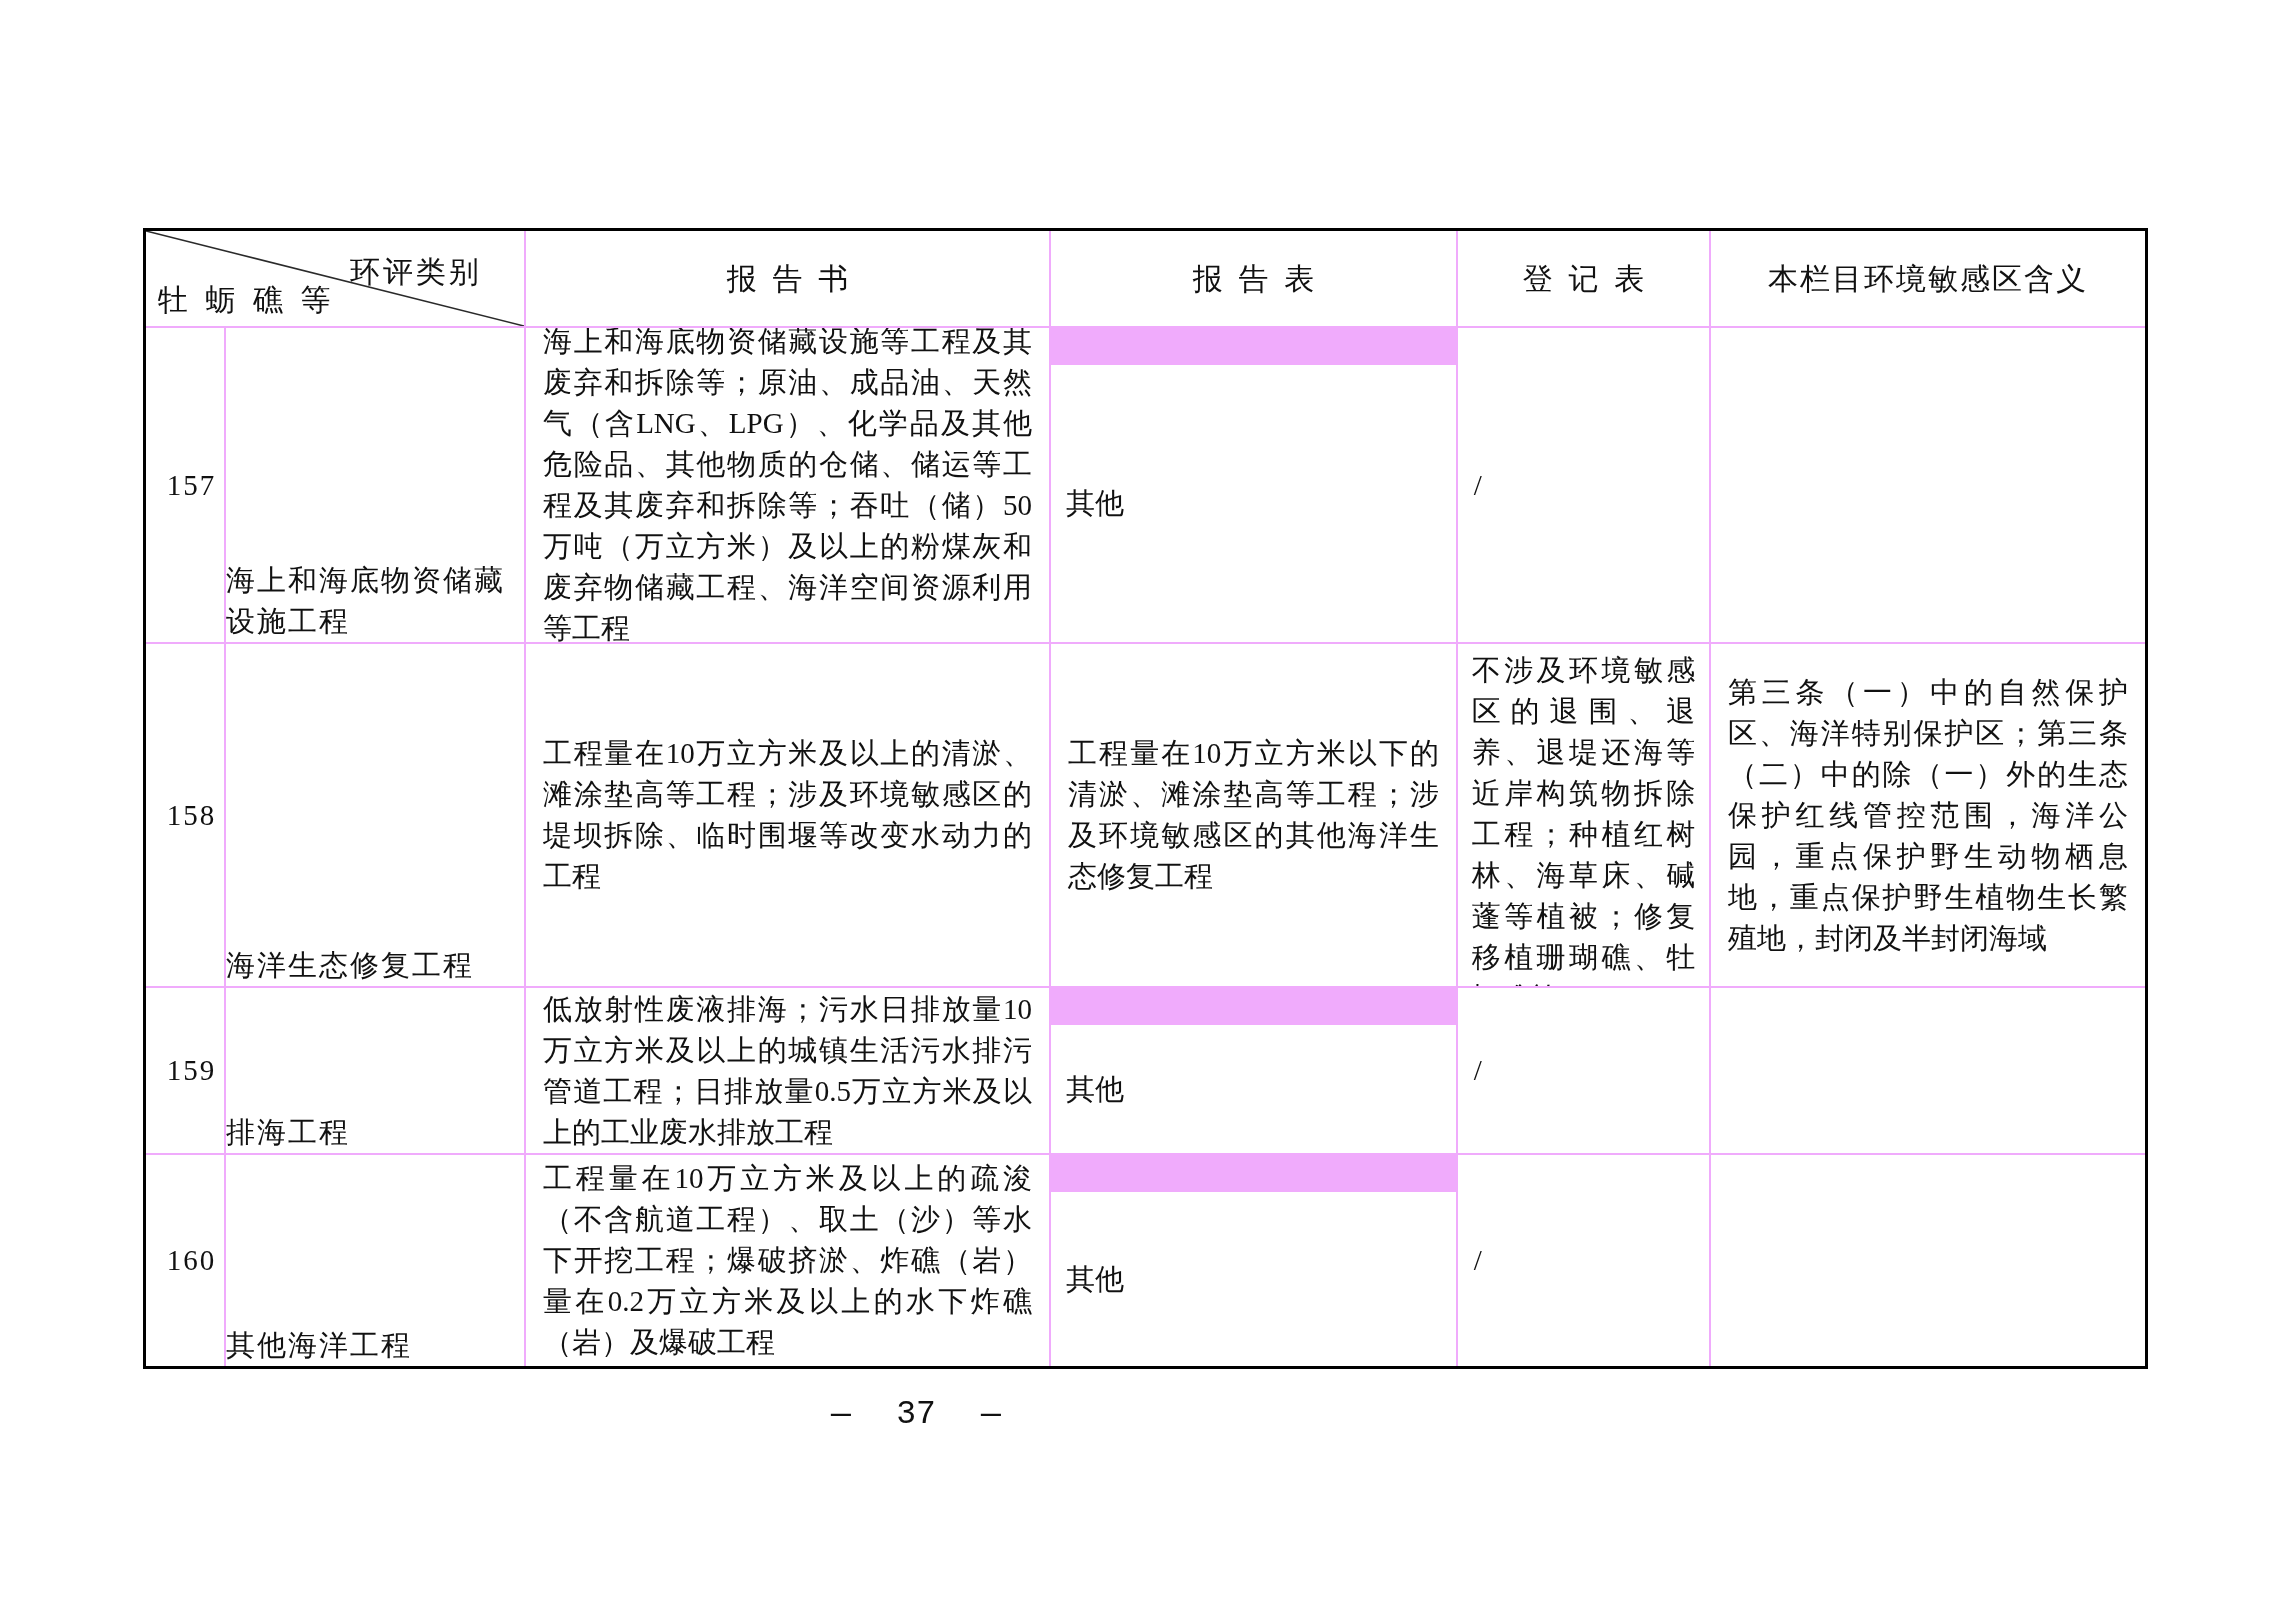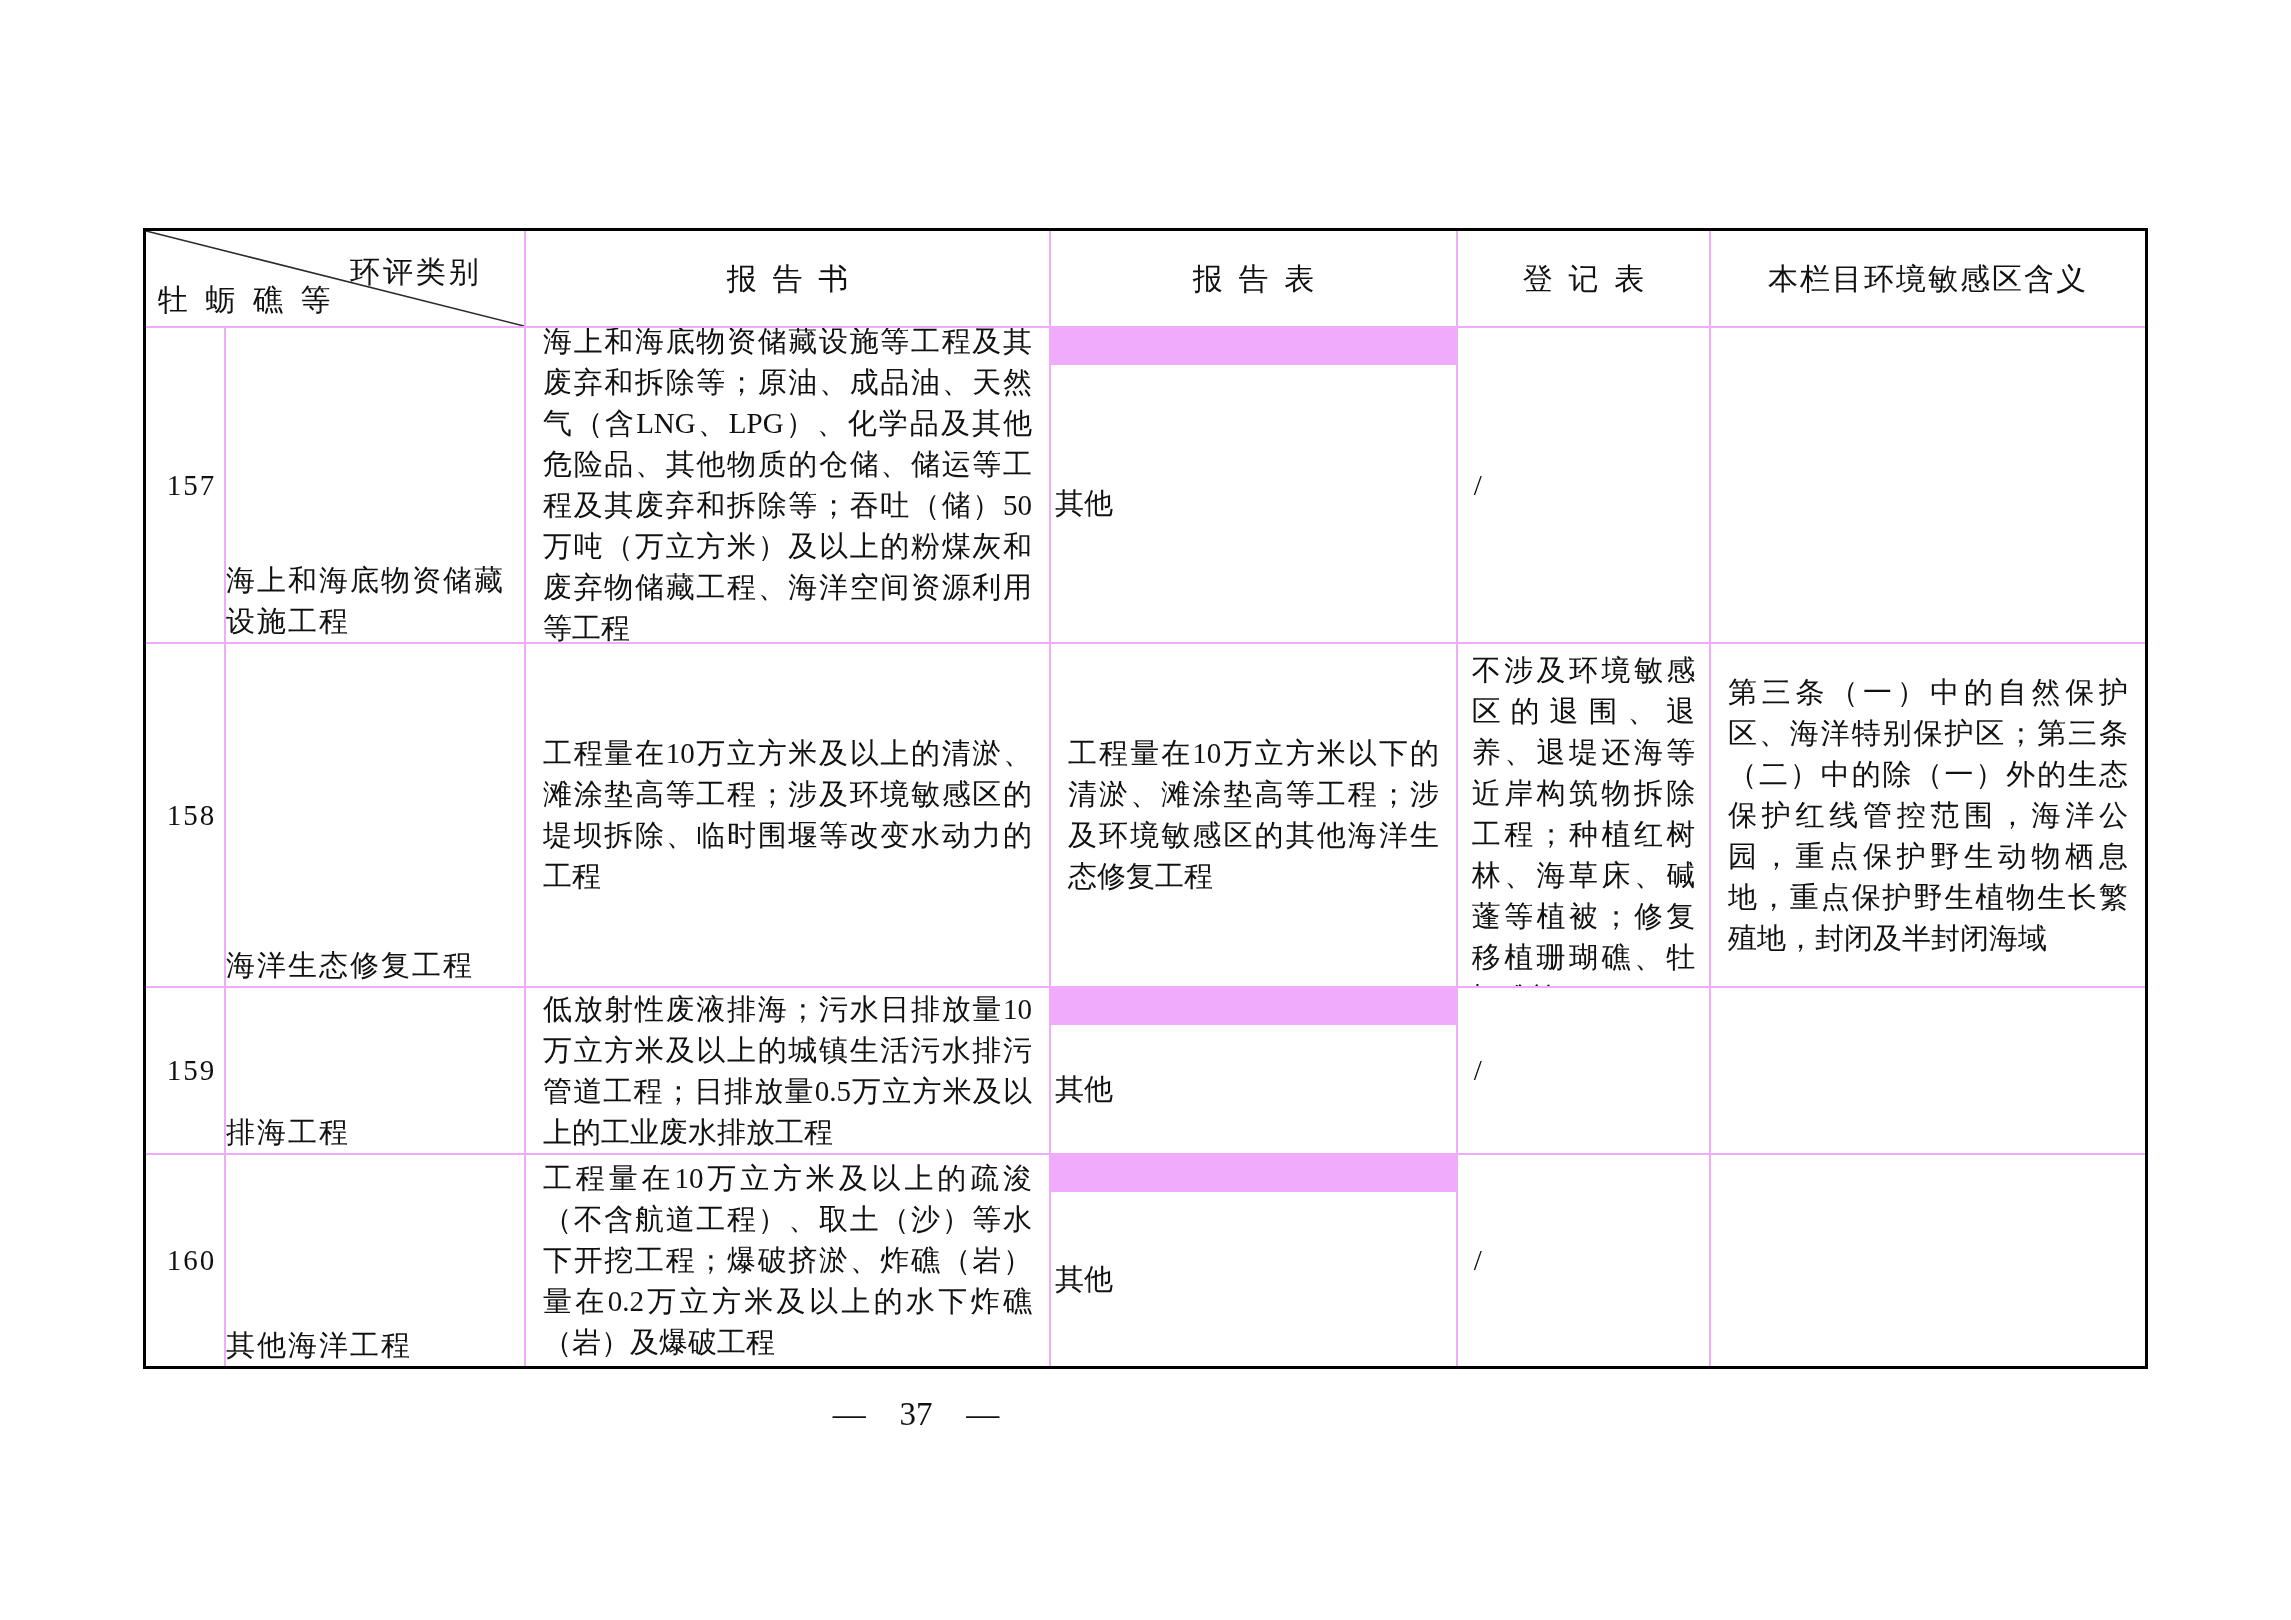--- a/index.html
+++ b/index.html
@@ -56,30 +56,31 @@
   }
   
   .c-num   { align-items: center; justify-content: center; letter-spacing: 2px; padding-left: 13px; }
   .c-cat   { align-items: flex-end; padding: 0 0; letter-spacing: 2px; }
   .c-cat > span { display: block; }
   .c-just  { align-items: center; padding: 0 17px; }
   .c-just > span, .c-top > span, .c-cat > span { width: 100%; }
   .c-just > span { text-align: justify; }
   .c-top   { align-items: flex-start; padding: 5.9px 13.7px 0 13.7px; }
   .c-top > span { text-align: justify; }
-  .c-plain { align-items: center; padding: 0 4px; margin-top: 37px; }
+  .c-plain { align-items: center; padding: 0 15px; margin-top: 37px; }
   .c-slash { align-items: center; padding: 0 15.7px; }
   
   .page-number {
     position: absolute;
     left: 0; top: 1396px; width: 1832px;
     text-align: center;
     font-size: 33px;
     word-spacing: 25.5px;
     color: #111111;
+    font-family: Liberation Mono, monospace;
   }
 </style>
 </head>
 <body>
 
 <div class="page">
 
   <div class="eia-table">
 
     <div class="cell corner">

